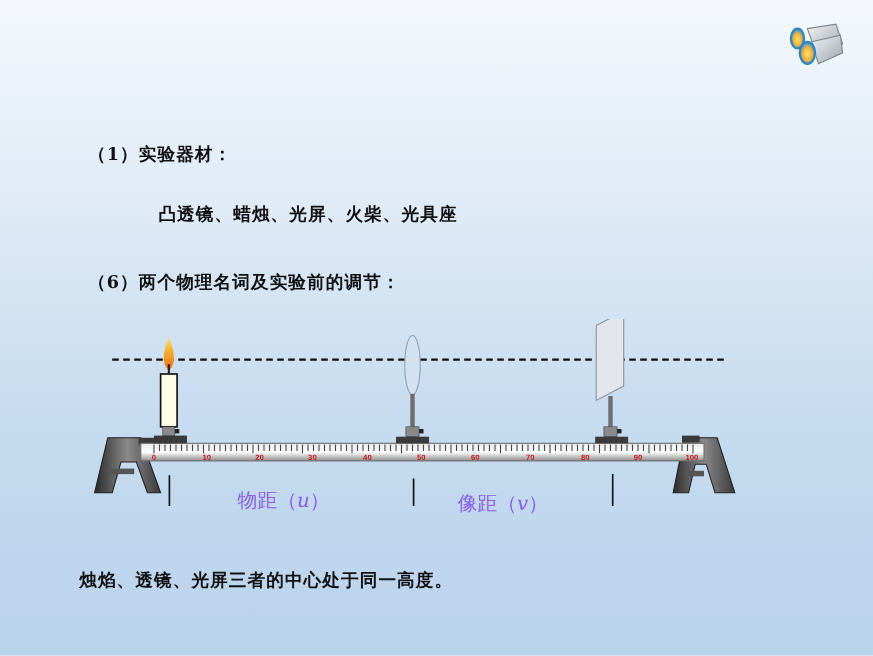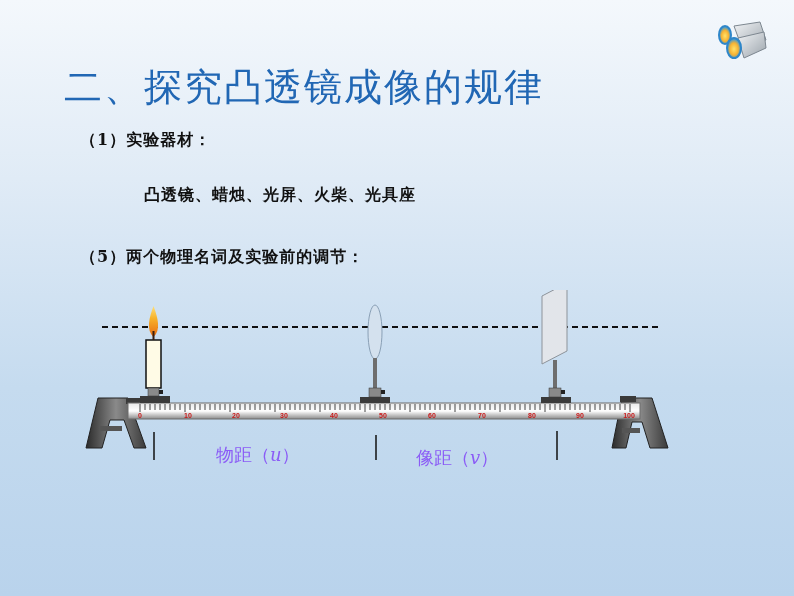--- a/index.html
+++ b/index.html
@@ -28,21 +28,20 @@
   .dim-label { position: absolute; font-size: 18px; color: #8b5cf6; white-space: nowrap; }
   .u-label { left: 216px; top: 443px; }
   .v-label { left: 416px; top: 446px; }
   .dim-label i { font-family: "DejaVu Serif", serif; font-style: italic; }
 </style>
 </head>
 <body>
 
 <div class="slide">
 
-  <div class="title">二、探究凸透镜成像的规律</div>
 
   <svg class="binoculars" viewBox="0 0 52 46">
     <defs>
       <linearGradient id="bodyg" x1="0" y1="0" x2="1" y2="1">
         <stop offset="0" stop-color="#f2f4f6"></stop>
           <stop offset="1" stop-color="#9aa3ab"></stop>
       </linearGradient>
       <radialGradient id="lensg" cx="0.5" cy="0.55" r="0.5">
         <stop offset="0" stop-color="#ffe36a"></stop>
           <stop offset="0.6" stop-color="#f6b233"></stop>
@@ -50,21 +49,21 @@
       </radialGradient>
     </defs>
     <path d="M18 8 L44 4 L50 22 L26 30 Z" fill="url(#bodyg)" stroke="#7d8790" stroke-width="1"></path>
     <path d="M22 20 L48 14 L50 30 L28 40 Z" fill="url(#bodyg)" stroke="#7d8790" stroke-width="1"></path>
     <ellipse cx="9" cy="17" rx="6" ry="9" fill="url(#lensg)" stroke="#2e86c9" stroke-width="2"></ellipse>
     <ellipse cx="18" cy="30" rx="7" ry="10" fill="url(#lensg)" stroke="#2e86c9" stroke-width="2"></ellipse>
   </svg>
 
   <div class="text sec1">（1）实验器材：</div>
   <div class="text materials">凸透镜、蜡烛、光屏、火柴、光具座</div>
-  <div class="text sec2">（5）两个物理名词及实验前的调节：</div>
+  <div class="text sec2">（6）两个物理名词及实验前的调节：</div>
 
   <div class="dashed"></div>
 
   <svg class="bench-svg" viewBox="0 290 794 170">
     <defs>
       <linearGradient id="rail" x1="0" y1="0" x2="0" y2="1">
         <stop offset="0" stop-color="#e8e8e8"></stop>
           <stop offset="0.5" stop-color="#ffffff"></stop>
           <stop offset="1" stop-color="#8c8c8c"></stop>
       </linearGradient>
@@ -242,13 +241,14 @@
       <path d="M156 471 L162 469 L162 473 Z" fill="#111"></path>
       <path d="M374 471 L368 469 L368 473 Z" fill="#111"></path>
       <path d="M378 474 L384 472 L384 476 Z" fill="#111"></path>
       <path d="M555 474 L549 472 L549 476 Z" fill="#111"></path>
     </g>
   </svg>
 
   <div class="dim-label u-label"><span>物距（</span><i>u</i><span>）</span></div>
   <div class="dim-label v-label"><span>像距（</span><i>v</i><span>）</span></div>
 
+  <div class="text conclusion">烛焰、透镜、光屏三者的中心处于同一高度。</div>
 </div>
 
 </body></html>

